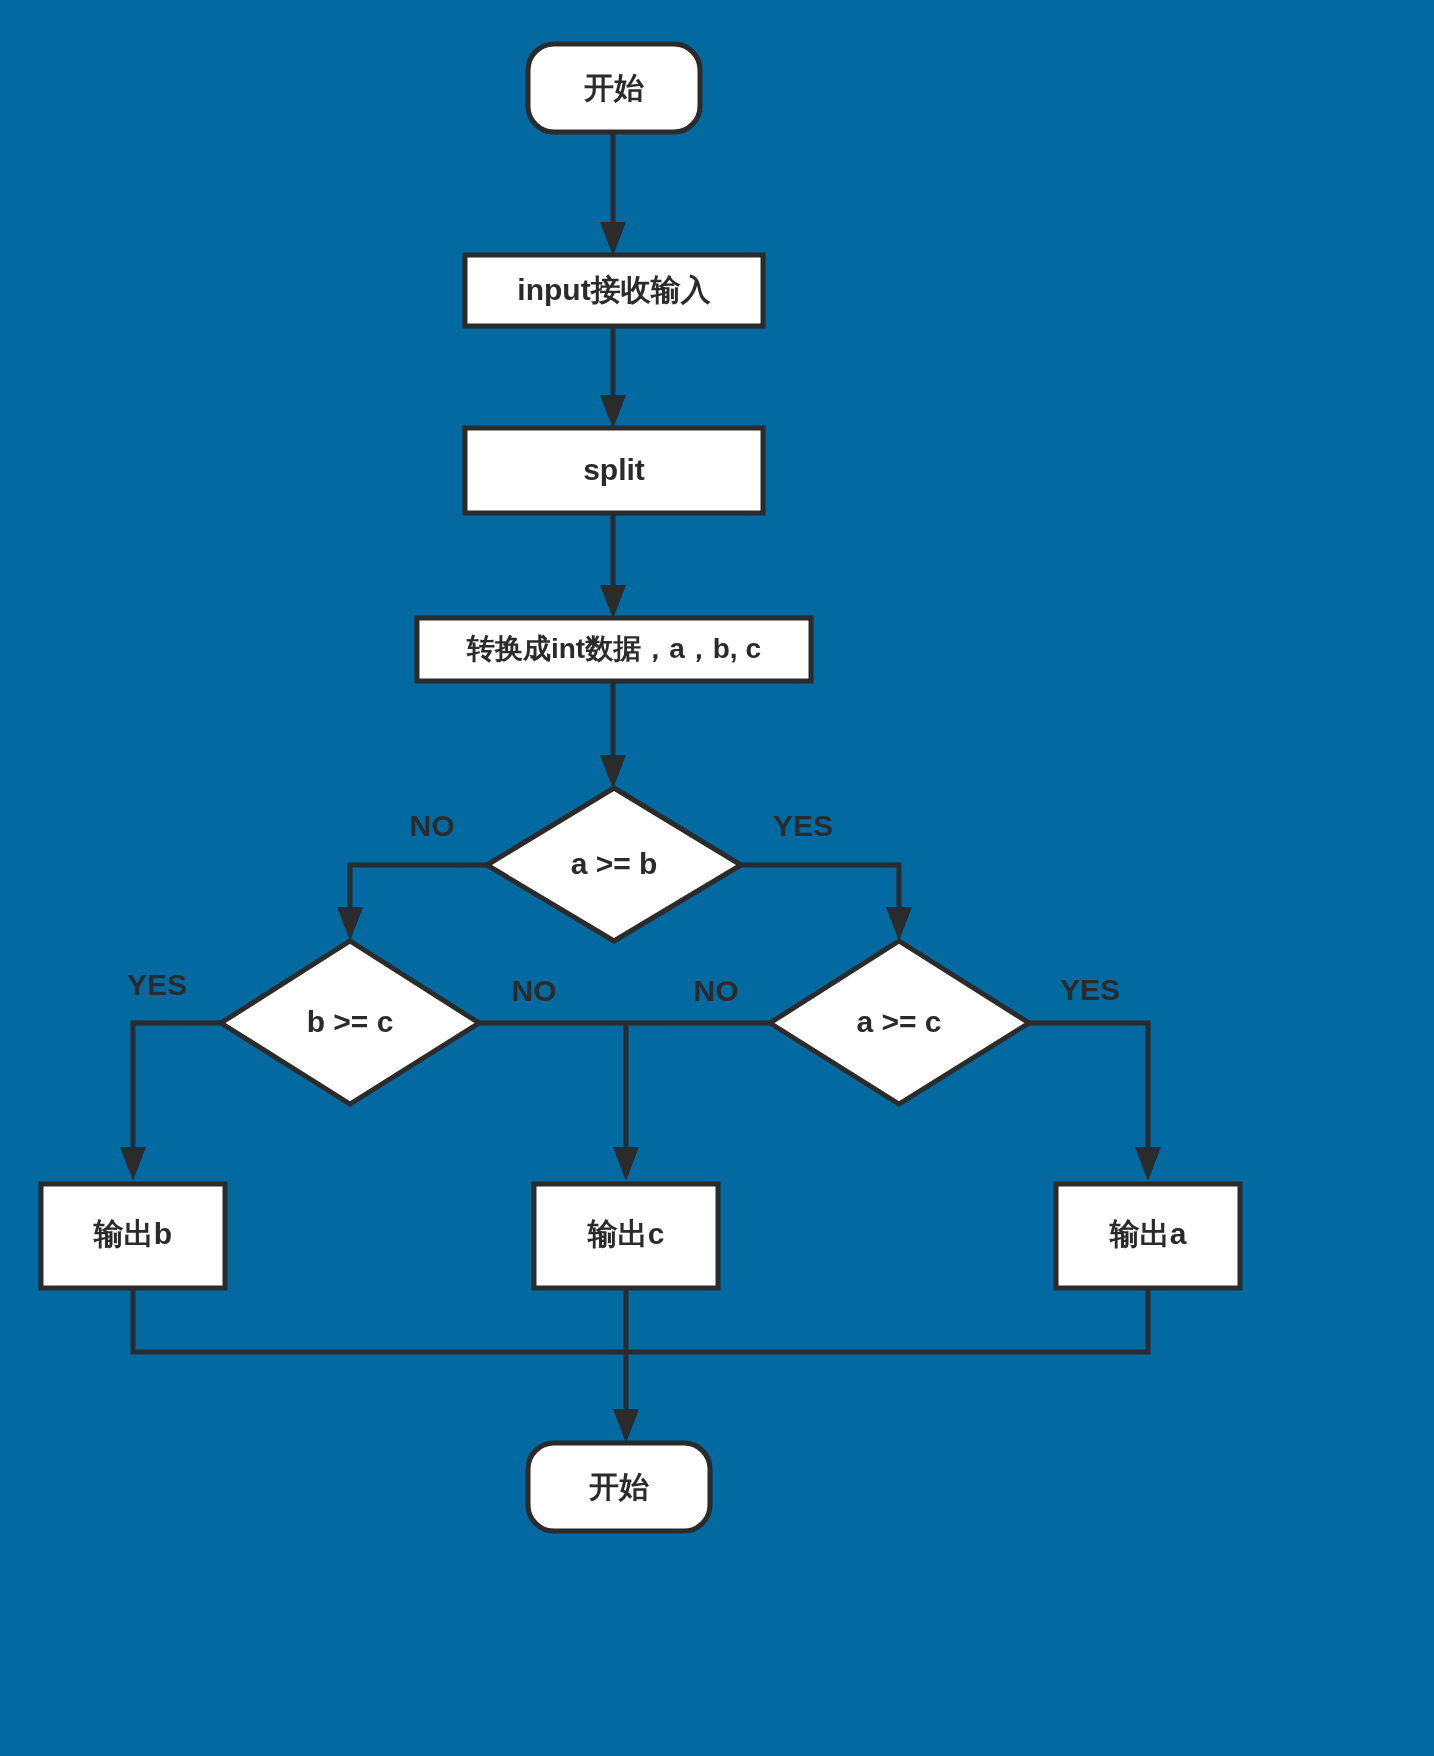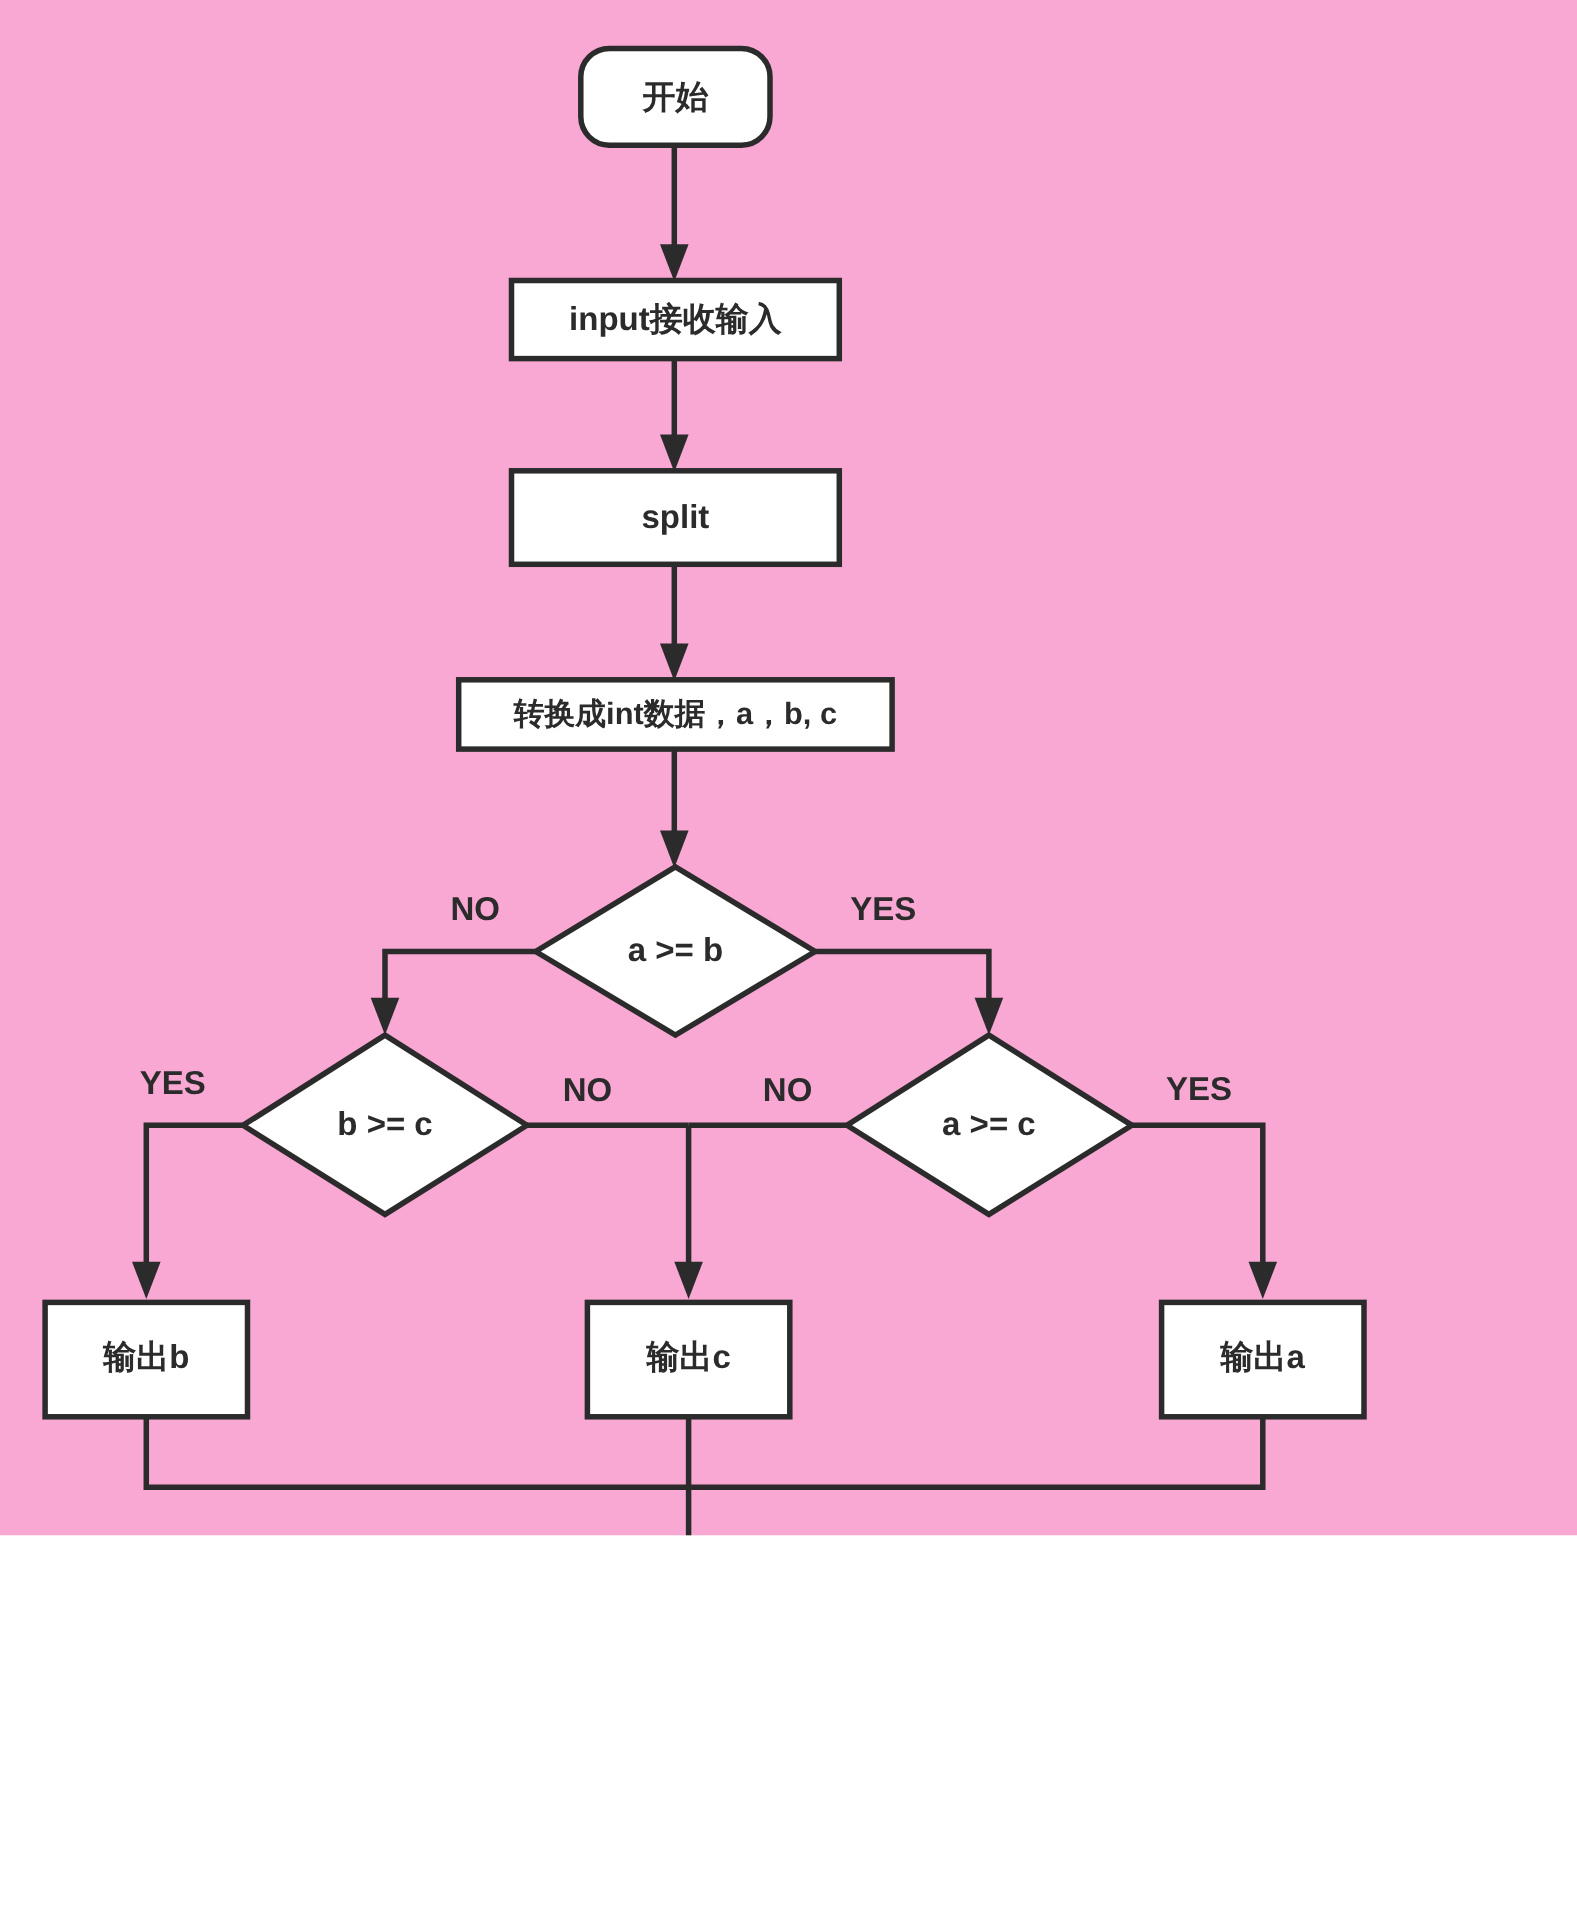--- a/index.html
+++ b/index.html
@@ -6,22 +6,22 @@
     margin: 0;
     padding: 0;
     background: #ffffff;
   }
   body {
     font-family: "Liberation Sans", "DejaVu Sans", sans-serif;
   }
   #flowchart-root {
     position: relative;
     width: 1434px;
-    height: 1396px;
-    background: #f9a8d4;
+    height: 1756px;
+    background: #0369a1;
     overflow: hidden;
   }
   svg.fc {
     position: absolute;
     top: 0;
     left: 0;
     width: 1434px;
     height: 1756px;
     display: block;
   }

